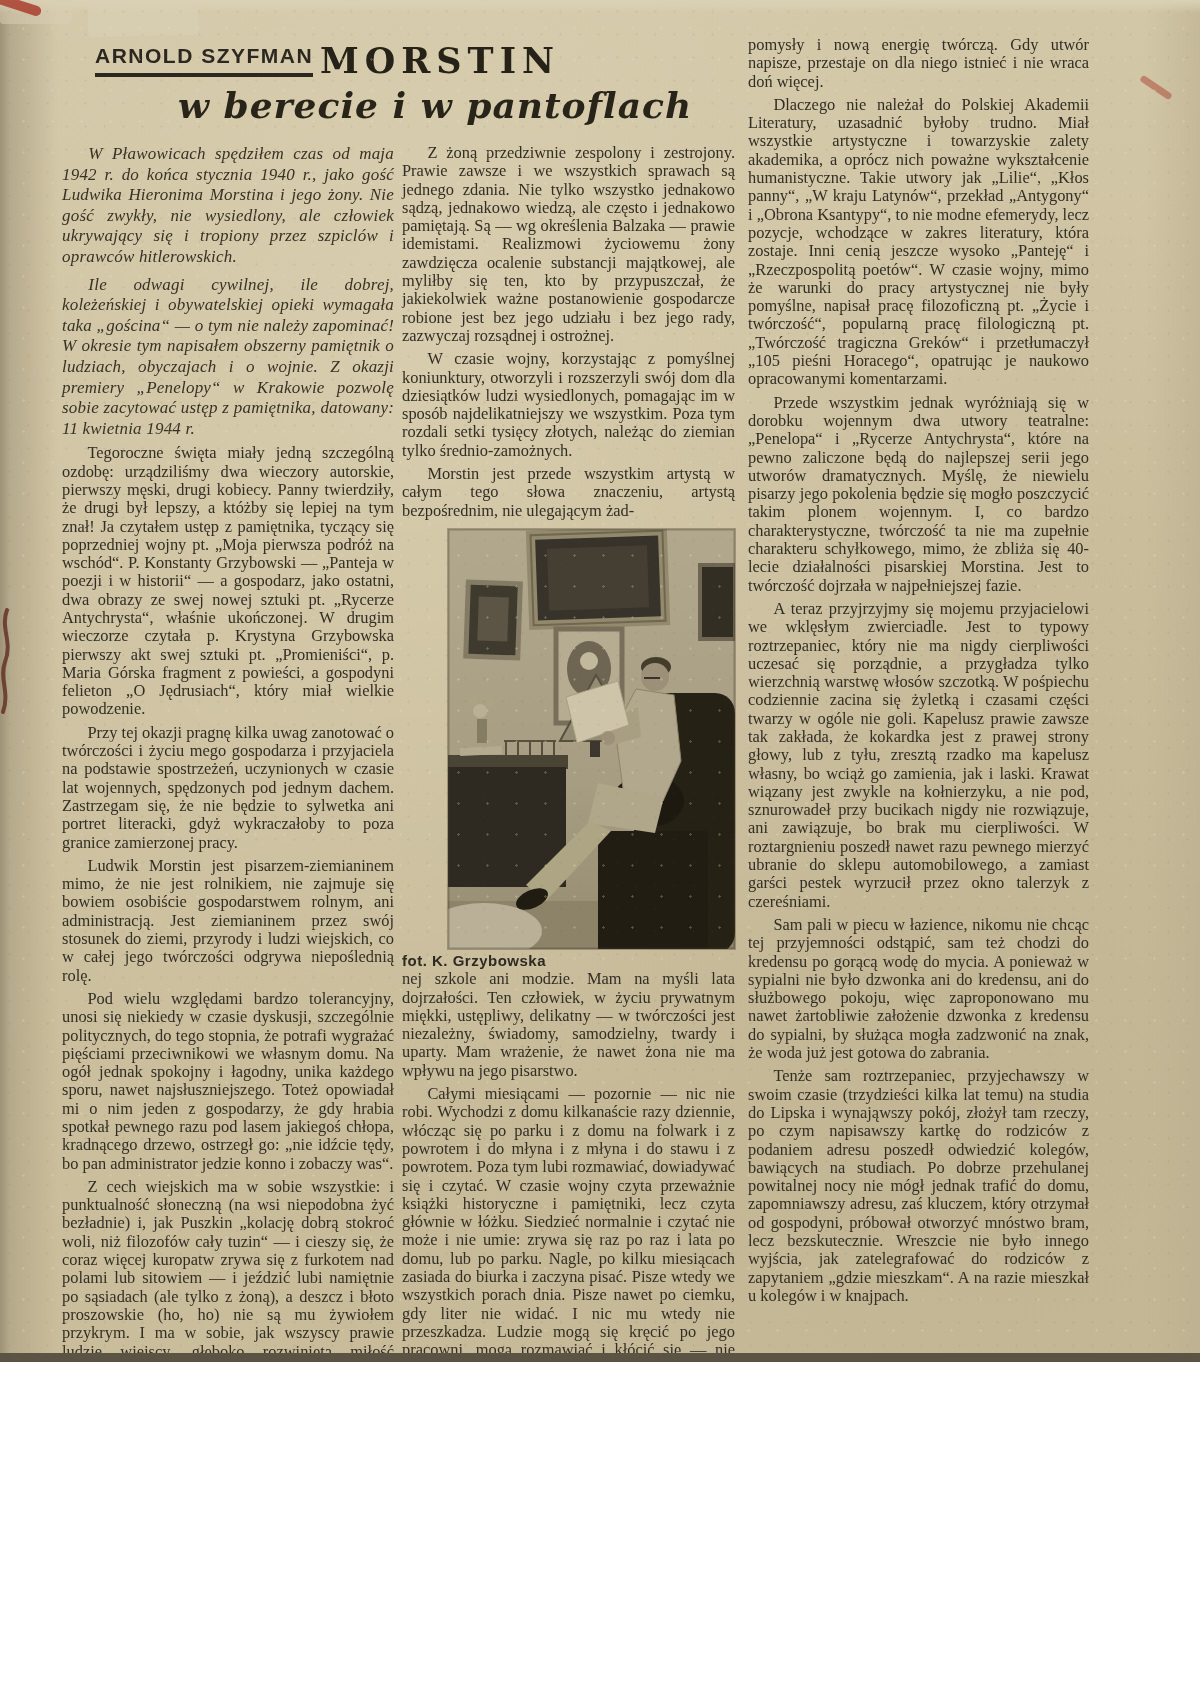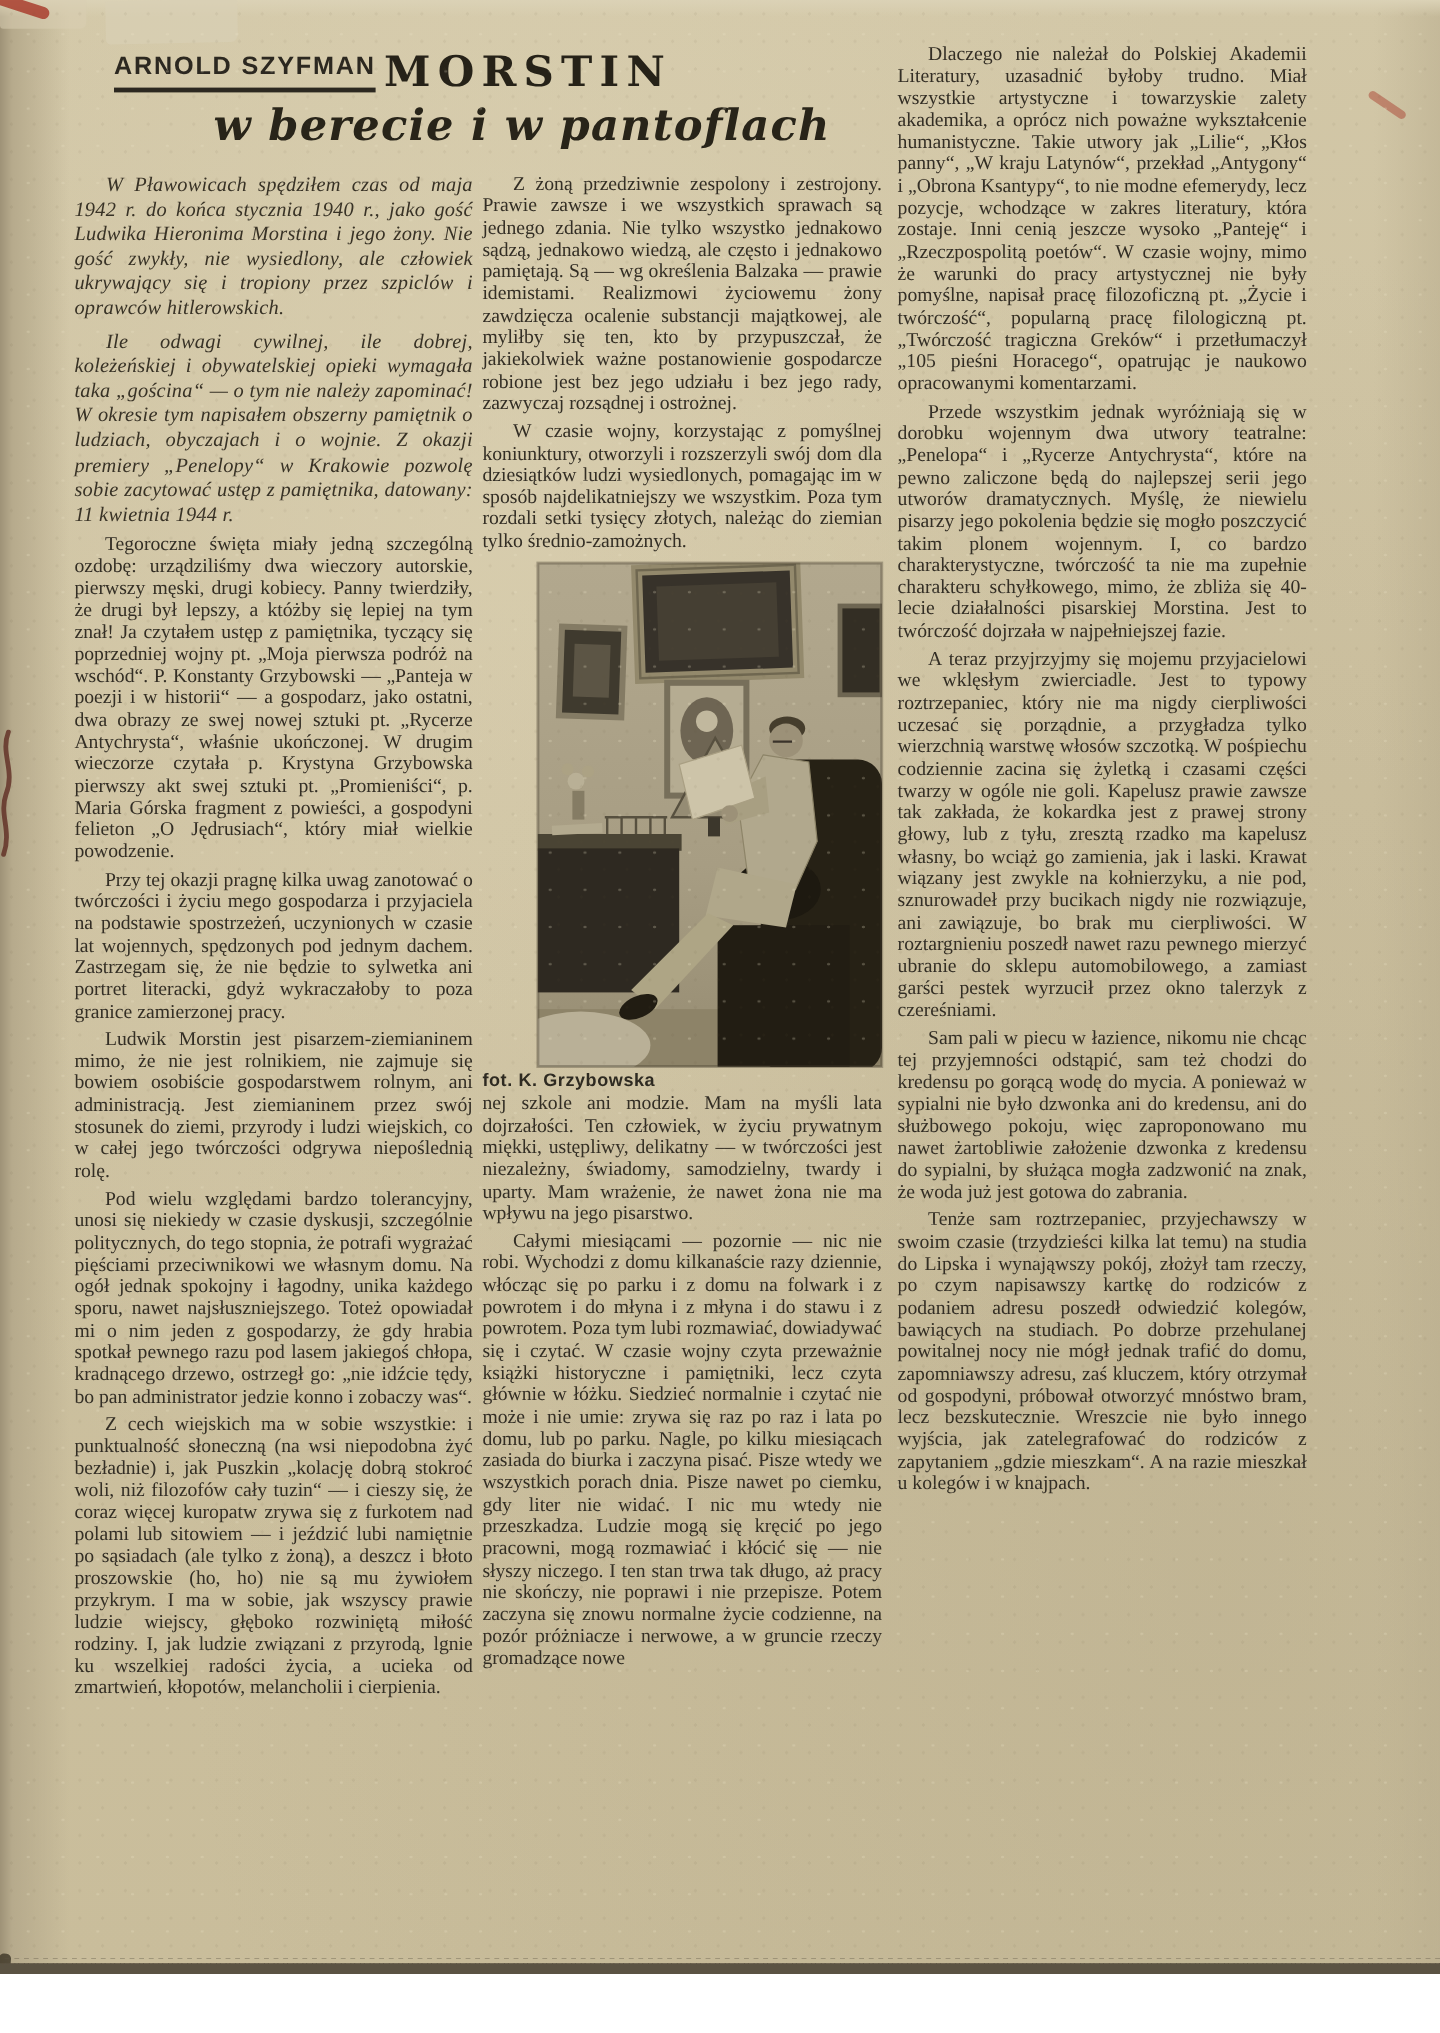--- a/index.html
+++ b/index.html
@@ -1,17 +1,17 @@
 <!DOCTYPE html>
 <html lang="pl"><head>
 <meta charset="utf-8">
 <style>
   html,body{margin:0;padding:0;}
   .page{
-    position:relative;width:1200px;height:1645px;overflow:hidden;
+    position:relative;width:1200px;height:1362px;overflow:hidden;
     background:
       radial-gradient(ellipse at 35% 25%, rgba(222,212,182,.55) 0%, rgba(222,212,182,0) 55%),
       radial-gradient(ellipse at 85% 80%, rgba(176,164,132,.35) 0%, rgba(176,164,132,0) 60%),
       linear-gradient(180deg,#d2c7a7 0%,#cdc1a0 40%,#c9bd9b 100%);
     font-family:"Liberation Serif",serif;color:#332e25;
   }
   .speckle{position:absolute;inset:0;pointer-events:none;opacity:.5;
     background-image:
       radial-gradient(rgba(96,84,58,.14) 1px, transparent 1.3px),
       radial-gradient(rgba(236,228,200,.5) 1px, transparent 1.2px);
@@ -95,20 +95,21 @@
     <p class="first-regular">Tegoroczne święta miały jedną szczególną ozdobę: urządziliśmy dwa wieczory autorskie, pierwszy męski, drugi kobiecy. Panny twierdziły, że drugi był lepszy, a któżby się lepiej na tym znał! Ja czytałem ustęp z pamiętnika, tyczący się poprzedniej wojny pt. „Moja pierwsza podróż na wschód“. P. Konstanty Grzybowski — „Panteja w poezji i w historii“ — a gospodarz, jako ostatni, dwa obrazy ze swej nowej sztuki pt. „Rycerze Antychrysta“, właśnie ukończonej. W drugim wieczorze czytała p. Krystyna Grzybowska pierwszy akt swej sztuki pt. „Promieniści“, p. Maria Górska fragment z powieści, a gospodyni felieton „O Jędrusiach“, który miał wielkie powodzenie.</p>
     <p>Przy tej okazji pragnę kilka uwag zanotować o twórczości i życiu mego gospodarza i przyjaciela na podstawie spostrzeżeń, uczynionych w czasie lat wojennych, spędzonych pod jednym dachem. Zastrzegam się, że nie będzie to sylwetka ani portret literacki, gdyż wykraczałoby to poza granice zamierzonej pracy.</p>
     <p>Ludwik Morstin jest pisarzem-ziemianinem mimo, że nie jest rolnikiem, nie zajmuje się bowiem osobiście gospodarstwem rolnym, ani administracją. Jest ziemianinem przez swój stosunek do ziemi, przyrody i ludzi wiejskich, co w całej jego twórczości odgrywa niepoślednią rolę.</p>
     <p>Pod wielu względami bardzo tolerancyjny, unosi się niekiedy w czasie dyskusji, szczególnie politycznych, do tego stopnia, że potrafi wygrażać pięściami przeciwnikowi we własnym domu. Na ogół jednak spokojny i łagodny, unika każdego sporu, nawet najsłuszniejszego. Toteż opowiadał mi o nim jeden z gospodarzy, że gdy hrabia spotkał pewnego razu pod lasem jakiegoś chłopa, kradnącego drzewo, ostrzegł go: „nie idźcie tędy, bo pan administrator jedzie konno i zobaczy was“.</p>
     <p>Z cech wiejskich ma w sobie wszystkie: i punktualność słoneczną (na wsi niepodobna żyć bezładnie) i, jak Puszkin „kolację dobrą stokroć woli, niż filozofów cały tuzin“ — i cieszy się, że coraz więcej kuropatw zrywa się z furkotem nad polami lub sitowiem — i jeździć lubi namiętnie po sąsiadach (ale tylko z żoną), a deszcz i błoto proszowskie (ho, ho) nie są mu żywiołem przykrym. I ma w sobie, jak wszyscy prawie ludzie wiejscy, głęboko rozwiniętą miłość rodziny. I, jak ludzie związani z przyrodą, lgnie ku wszelkiej radości życia, a ucieka od zmartwień, kłopotów, melancholii i cierpienia.</p>
   </section>
 
   <section class="col col2">
     <p>Z żoną przedziwnie zespolony i zestrojony. Prawie zawsze i we wszystkich sprawach są jednego zdania. Nie tylko wszystko jednakowo sądzą, jednakowo wiedzą, ale często i jednakowo pamiętają. Są — wg określenia Balzaka — prawie idemistami. Realizmowi życiowemu żony zawdzięcza ocalenie substancji majątkowej, ale myliłby się ten, kto by przypuszczał, że jakiekolwiek ważne postanowienie gospodarcze robione jest bez jego udziału i bez jego rady, zazwyczaj rozsądnej i ostrożnej.</p>
     <p>W czasie wojny, korzystając z pomyślnej koniunktury, otworzyli i rozszerzyli swój dom dla dziesiątków ludzi wysiedlonych, pomagając im w sposób najdelikatniejszy we wszystkim. Poza tym rozdali setki tysięcy złotych, należąc do ziemian tylko średnio-zamożnych.</p>
+    <p>Morstin jest przede wszystkim artystą w całym tego słowa znaczeniu, artystą bezpośrednim, nie ulegającym żad-</p>
 
     <figure class="photo">
       <svg width="287" height="420" viewBox="0 0 287 420">
         <defs>
           <linearGradient id="wall" x1="0" y1="0" x2="0" y2="1">
             <stop offset="0" stop-color="#b2a88e"></stop>
             <stop offset="0.6" stop-color="#a79d83"></stop>
             <stop offset="1" stop-color="#968c72"></stop>
           </linearGradient>
         </defs>
@@ -174,20 +175,21 @@
         <rect x="0" y="0" width="287" height="420" fill="none" stroke="#423a2c" stroke-opacity="0.35" stroke-width="3"></rect>
       </svg>
     </figure>
     <div class="caption">fot. K. Grzybowska</div>
 
     <p class="cont after-photo">nej szkole ani modzie. Mam na myśli lata dojrzałości. Ten człowiek, w życiu prywatnym miękki, ustępliwy, delikatny — w twórczości jest niezależny, świadomy, samodzielny, twardy i uparty. Mam wrażenie, że nawet żona nie ma wpływu na jego pisarstwo.</p>
     <p>Całymi miesiącami — pozornie — nic nie robi. Wychodzi z domu kilkanaście razy dziennie, włócząc się po parku i z domu na folwark i z powrotem i do młyna i z młyna i do stawu i z powrotem. Poza tym lubi rozmawiać, dowiadywać się i czytać. W czasie wojny czyta przeważnie książki historyczne i pamiętniki, lecz czyta głównie w łóżku. Siedzieć normalnie i czytać nie może i nie umie: zrywa się raz po raz i lata po domu, lub po parku. Nagle, po kilku miesiącach zasiada do biurka i zaczyna pisać. Pisze wtedy we wszystkich porach dnia. Pisze nawet po ciemku, gdy liter nie widać. I nic mu wtedy nie przeszkadza. Ludzie mogą się kręcić po jego pracowni, mogą rozmawiać i kłócić się — nie słyszy niczego. I ten stan trwa tak długo, aż pracy nie skończy, nie poprawi i nie przepisze. Potem zaczyna się znowu normalne życie codzienne, na pozór próżniacze i nerwowe, a w gruncie rzeczy gromadzące nowe</p>
   </section>
 
   <section class="col col3">
+    <p class="cont">pomysły i nową energię twórczą. Gdy utwór napisze, przestaje on dla niego istnieć i nie wraca doń więcej.</p>
     <p>Dlaczego nie należał do Polskiej Akademii Literatury, uzasadnić byłoby trudno. Miał wszystkie artystyczne i towarzyskie zalety akademika, a oprócz nich poważne wykształcenie humanistyczne. Takie utwory jak „Lilie“, „Kłos panny“, „W kraju Latynów“, przekład „Antygony“ i „Obrona Ksantypy“, to nie modne efemerydy, lecz pozycje, wchodzące w zakres literatury, która zostaje. Inni cenią jeszcze wysoko „Panteję“ i „Rzeczpospolitą poetów“. W czasie wojny, mimo że warunki do pracy artystycznej nie były pomyślne, napisał pracę filozoficzną pt. „Życie i twórczość“, popularną pracę filologiczną pt. „Twórczość tragiczna Greków“ i przetłumaczył „105 pieśni Horacego“, opatrując je naukowo opracowanymi komentarzami.</p>
     <p>Przede wszystkim jednak wyróżniają się w dorobku wojennym dwa utwory teatralne: „Penelopa“ i „Rycerze Antychrysta“, które na pewno zaliczone będą do najlepszej serii jego utworów dramatycznych. Myślę, że niewielu pisarzy jego pokolenia będzie się mogło poszczycić takim plonem wojennym. I, co bardzo charakterystyczne, twórczość ta nie ma zupełnie charakteru schyłkowego, mimo, że zbliża się 40-lecie działalności pisarskiej Morstina. Jest to twórczość dojrzała w najpełniejszej fazie.</p>
     <p>A teraz przyjrzyjmy się mojemu przyjacielowi we wklęsłym zwierciadle. Jest to typowy roztrzepaniec, który nie ma nigdy cierpliwości uczesać się porządnie, a przygładza tylko wierzchnią warstwę włosów szczotką. W pośpiechu codziennie zacina się żyletką i czasami części twarzy w ogóle nie goli. Kapelusz prawie zawsze tak zakłada, że kokardka jest z prawej strony głowy, lub z tyłu, zresztą rzadko ma kapelusz własny, bo wciąż go zamienia, jak i laski. Krawat wiązany jest zwykle na kołnierzyku, a nie pod, sznurowadeł przy bucikach nigdy nie rozwiązuje, ani zawiązuje, bo brak mu cierpliwości. W roztargnieniu poszedł nawet razu pewnego mierzyć ubranie do sklepu automobilowego, a zamiast garści pestek wyrzucił przez okno talerzyk z czereśniami.</p>
     <p>Sam pali w piecu w łazience, nikomu nie chcąc tej przyjemności odstąpić, sam też chodzi do kredensu po gorącą wodę do mycia. A ponieważ w sypialni nie było dzwonka ani do kredensu, ani do służbowego pokoju, więc zaproponowano mu nawet żartobliwie założenie dzwonka z kredensu do sypialni, by służąca mogła zadzwonić na znak, że woda już jest gotowa do zabrania.</p>
     <p>Tenże sam roztrzepaniec, przyjechawszy w swoim czasie (trzydzieści kilka lat temu) na studia do Lipska i wynająwszy pokój, złożył tam rzeczy, po czym napisawszy kartkę do rodziców z podaniem adresu poszedł odwiedzić kolegów, bawiących na studiach. Po dobrze przehulanej powitalnej nocy nie mógł jednak trafić do domu, zapomniawszy adresu, zaś kluczem, który otrzymał od gospodyni, próbował otworzyć mnóstwo bram, lecz bezskutecznie. Wreszcie nie było innego wyjścia, jak zatelegrafować do rodziców z zapytaniem „gdzie mieszkam“. A na razie mieszkał u kolegów i w knajpach.</p>
   </section>
 
   <div class="speckle"></div>
   <div class="zigzag"></div>
   <div class="bottom-strip"></div>

